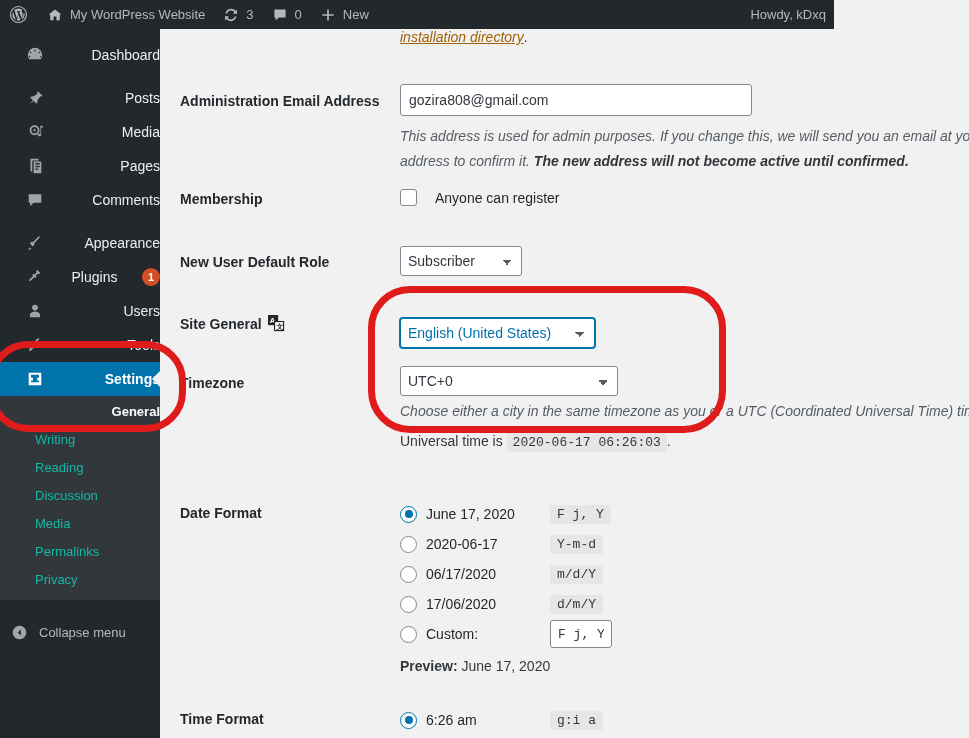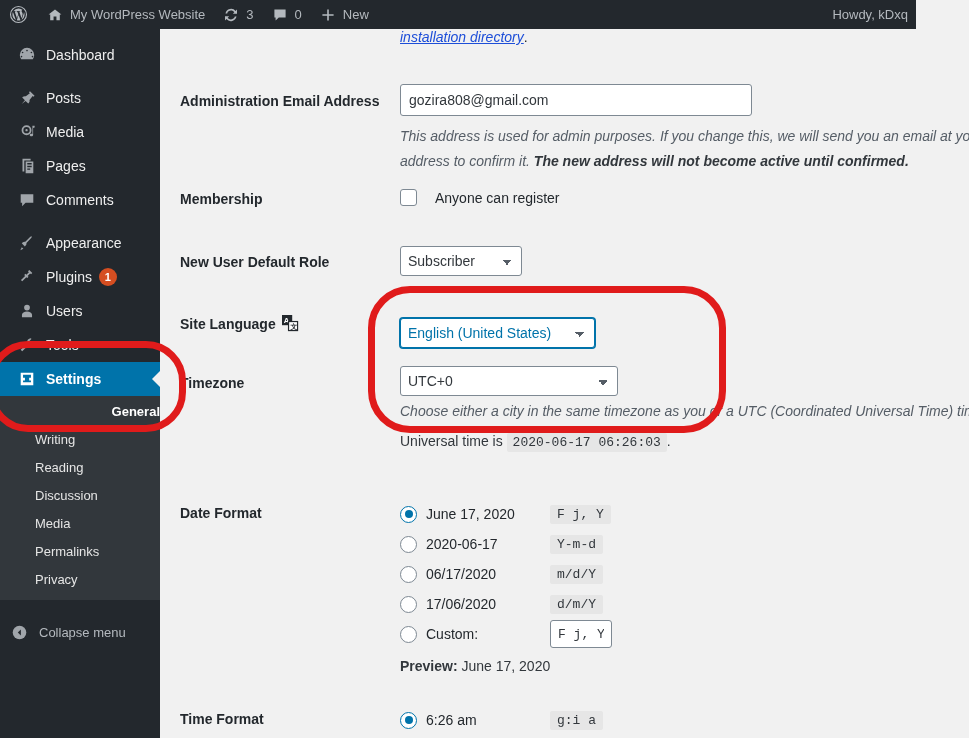--- a/index.html
+++ b/index.html
@@ -7,21 +7,21 @@
     margin: 0; padding: 0;
     width: 969px; height: 738px;
     overflow: hidden;
     background: #f1f1f1;
     font-family: "Liberation Sans", sans-serif;
   }
 
   
   #adminbar {
     position: absolute; top: 0; left: 0;
-    width: 916px; height: 29px;
+    width: 834px; height: 29px;
     background: #23282d;
     color: #b4b9be;
     font-size: 13px;
     display: flex; align-items: center;
     z-index: 50;
   }
   .ab-item {
     display: flex; align-items: center; gap: 7px;
     height: 29px; padding: 0 9px;
     color: #b4b9be; white-space: nowrap;
@@ -36,23 +36,24 @@
 
   
   #sidebar {
     position: absolute; top: 29px; left: 0;
     width: 160px; height: 709px;
     background: #23282d;
     z-index: 40;
   }
   .menu-item {
     display: flex; align-items: center;
-    height: 34px; padding-left: 18px;
+    height: 34px; padding-left: 26px;
     color: #eee; font-size: 14px;
     position: relative;
+    justify-content: space-between;
   }
   .menu-item .mi-icon {
     width: 28px; display: inline-flex;
     align-items: center; justify-content: flex-start;
     color: #a0a5aa; flex: 0 0 28px;
   }
   .menu-item .mi-label { white-space: nowrap; }
   .menu-sep { height: 9px; }
   .menu-item.current {
     background: #0073aa; color: #fff;
@@ -68,21 +69,21 @@
   .badge {
     background: #d54e21; color: #fff;
     border-radius: 10px; font-size: 11px;
     min-width: 18px; height: 18px; line-height: 18px;
     text-align: center; margin-left: 7px;
     padding: 0 5px; font-weight: 600;
   }
   .submenu { background: #32373c; padding: 2px 0 6px 0; }
   .submenu-item {
     display: block; padding: 6px 0 6px 35px;
-    font-size: 13px; color: #e5e5e5;
+    font-size: 13px; color: #14b8a6;
     line-height: 16px;
   }
   .submenu-item.current { color: #fff; font-weight: 600; text-align: right; }
   .collapse {
     position: absolute; top: 586px; left: 0;
     width: 152px;
     display: flex; align-items: center;
     padding-left: 11px; height: 34px;
     color: #b4b9be; font-size: 13px;
   }
@@ -101,21 +102,21 @@
   .row { position: absolute; left: 0; width: 809px; }
   .rlabel {
     position: absolute; left: 20px;
     font-weight: 600; font-size: 14px;
     color: #23282d; white-space: nowrap;
     display: flex; align-items: center; gap: 6px;
   }
   .rfield { position: absolute; left: 240px; }
 
   .toplink {
-    color: #1d4ed8; font-style: italic;
+    color: #a16207; font-style: italic;
     text-decoration: underline; font-size: 14px;
   }
   .desc {
     font-style: italic; color: #555d66;
     font-size: 14px; line-height: 25px;
     white-space: nowrap;
   }
   .desc b { font-weight: 700; font-style: italic; color: #32373c; }
 
   input.text {
@@ -405,21 +406,21 @@
     <span class="rlabel" style="top:8px;">New User Default Role</span>
     <span class="rfield" style="top:0px;">
       <select class="sel" style="width:122px;">
         <option>Subscriber</option>
       </select>
     </span>
   </div>
 
   <div class="row" style="top:277px;">
     <span class="rlabel" style="top:9px;">
-      <span>Site Language</span>
+      <span>Site General</span>
       <span class="lang-icon">
         <svg width="17" height="17" viewBox="0 0 20 20">
           <rect x="0" y="0" width="12" height="12" fill="#23282d"></rect>
           <text x="2" y="9.5" font-family="Liberation Sans, sans-serif" font-size="9" font-weight="bold" fill="#fff">A</text>
           <rect x="7" y="7" width="12" height="12" fill="#23282d"></rect>
           <rect x="8.4" y="8.4" width="9.2" height="9.2" fill="#fff"></rect>
           <text x="10" y="16" font-family="Liberation Sans, sans-serif" font-size="8" font-weight="bold" fill="#23282d">文</text>
         </svg>
       </span>
     </span>

